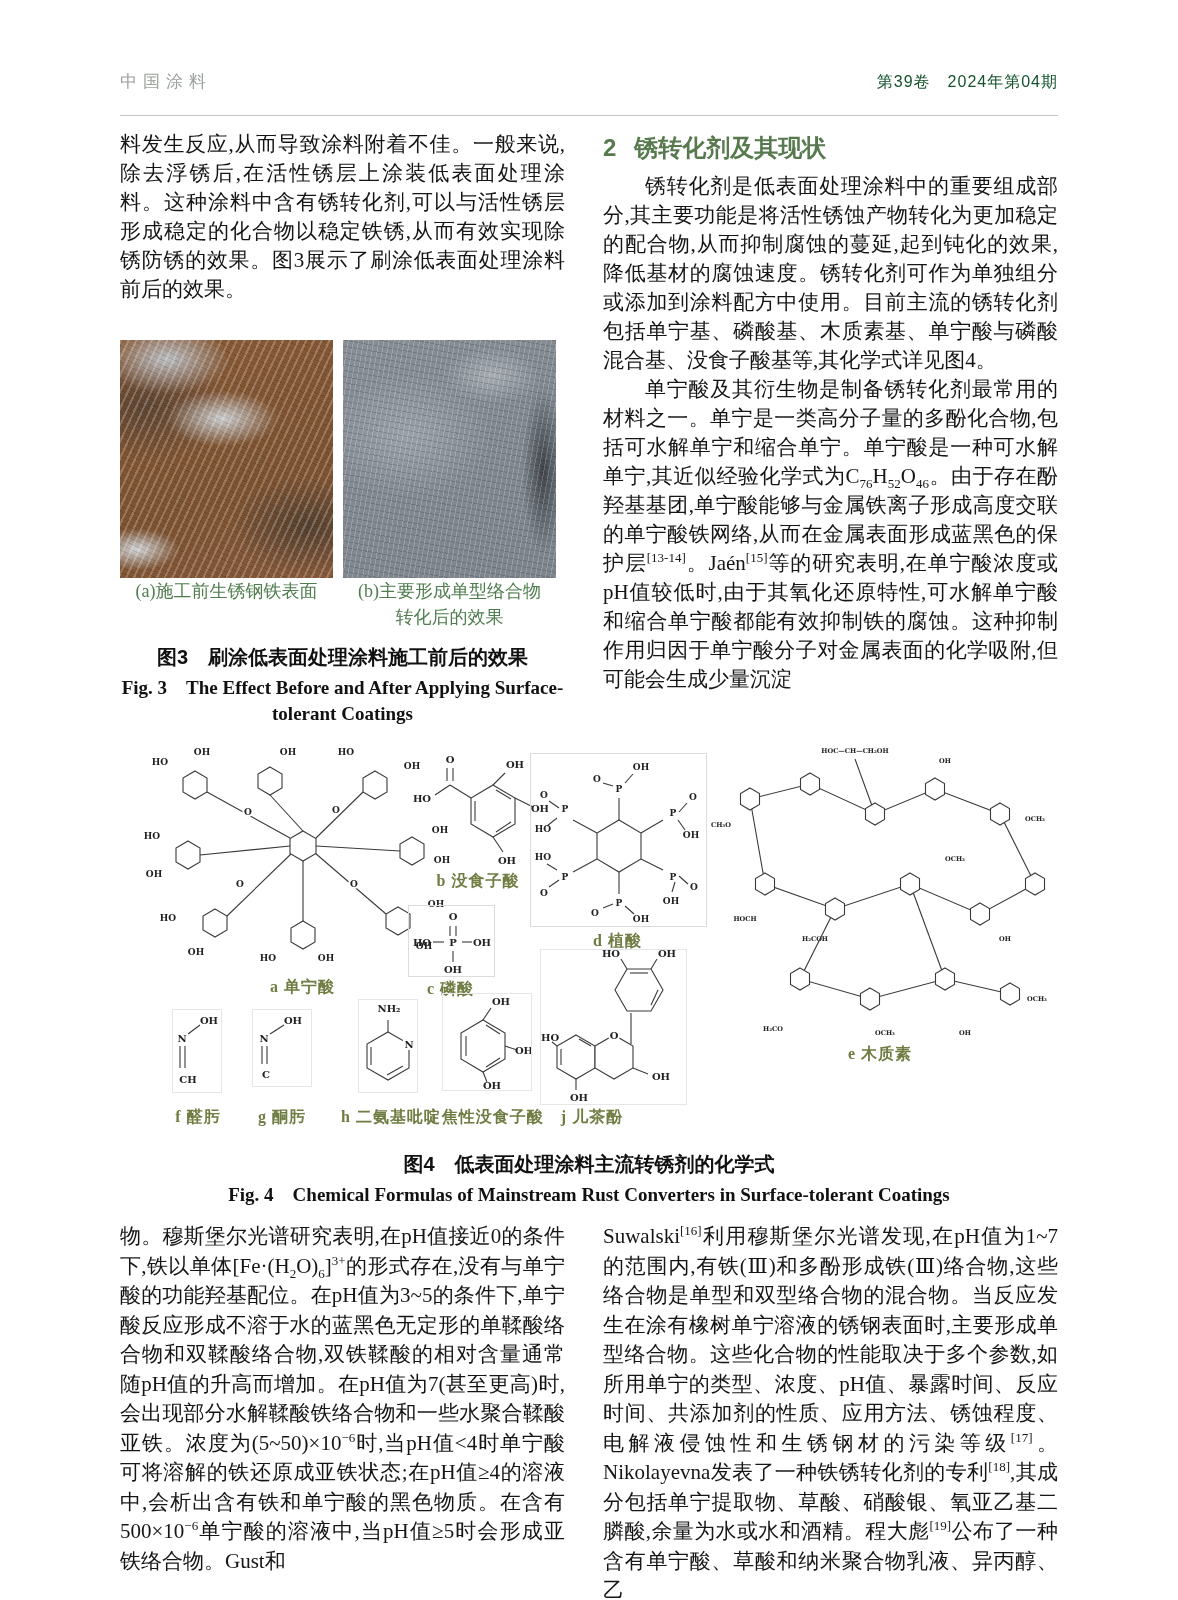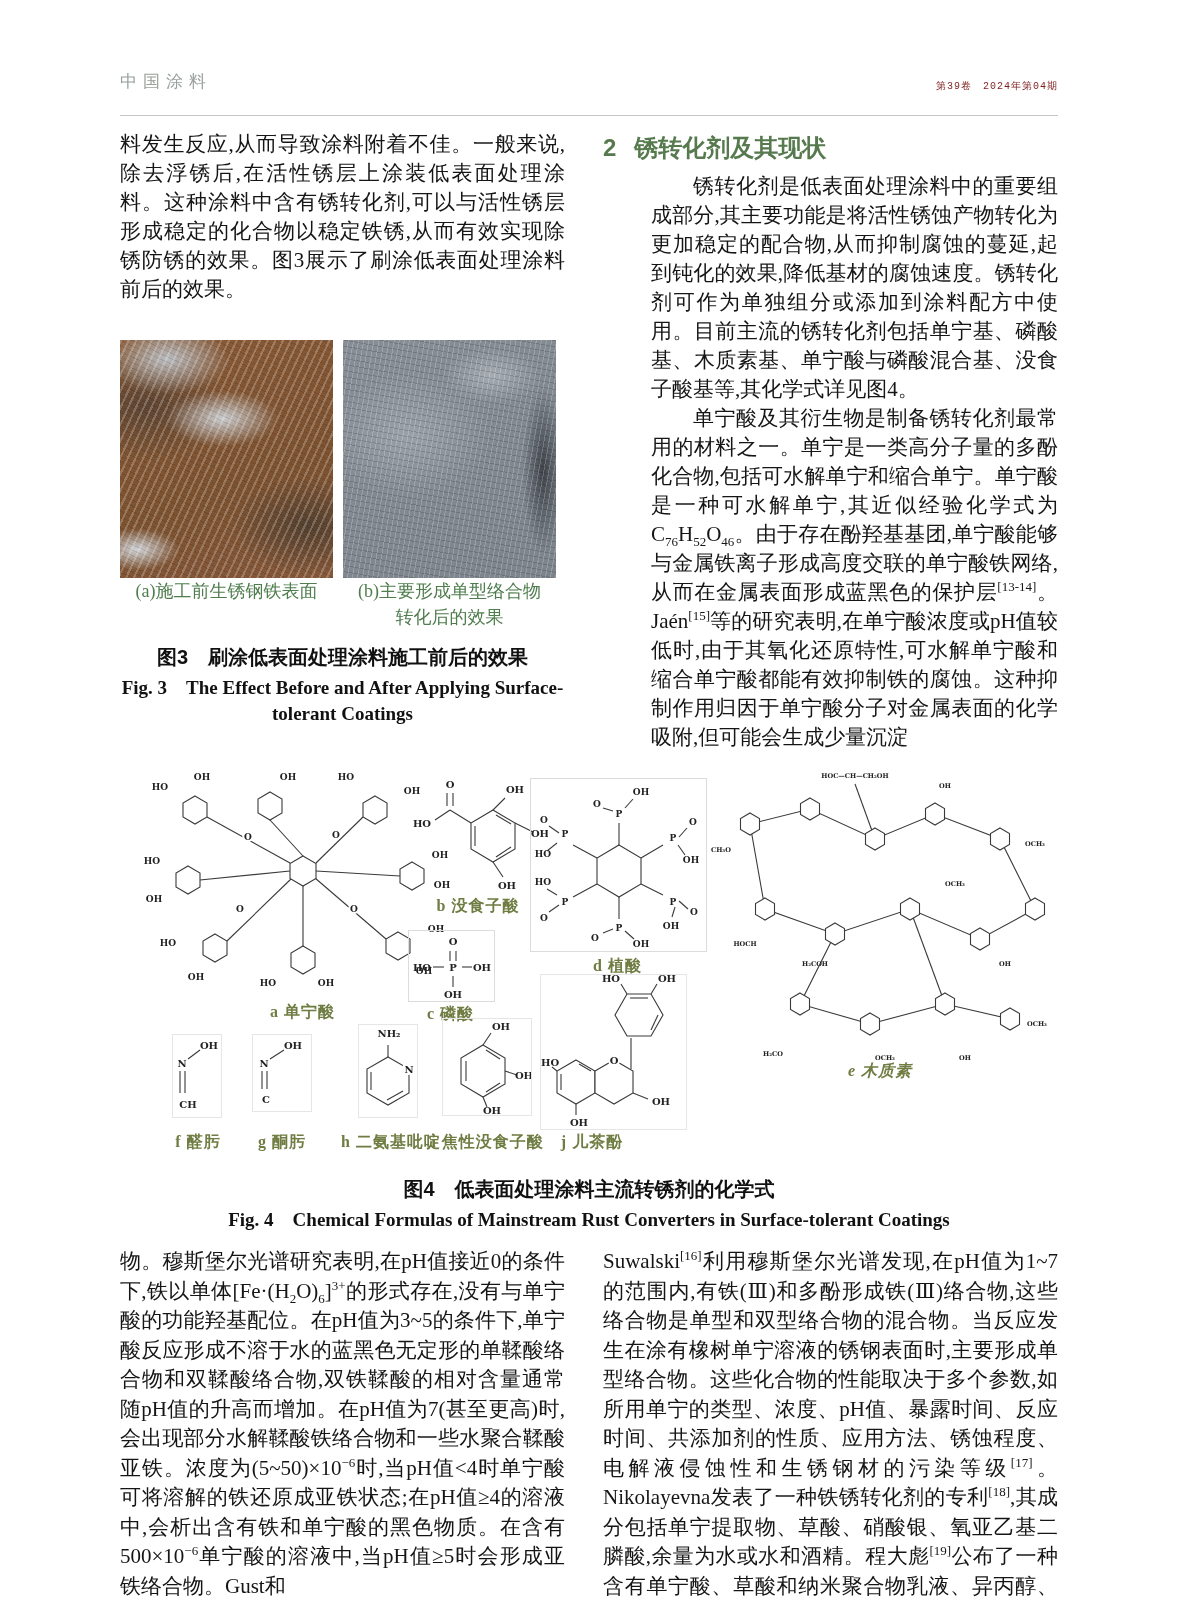--- a/index.html
+++ b/index.html
@@ -5,29 +5,29 @@
   html,body{margin:0;padding:0;background:#ffffff;}
   body{width:1178px;height:1600px;overflow:hidden;
        font-family:"Liberation Serif","DejaVu Serif",serif;color:#151515;}
   .page{width:938px;height:1600px;margin:0;padding:70px 120px 0 120px;box-sizing:content-box;}
 
   
   .hdr{display:flex;justify-content:space-between;align-items:flex-end;
        border-bottom:1px solid #c3c6c4;padding-bottom:22px;}
   .hdr .journal{font-family:"Liberation Sans","DejaVu Sans",sans-serif;
        font-size:17px;color:#9aa19c;letter-spacing:6px;}
-  .hdr .issue{font-family:Liberation Mono, monospace;
-       font-size:10px;color:#7f1d1d;letter-spacing:1px;}
+  .hdr .issue{font-family:Liberation Sans, sans-serif;
+       font-size:16px;color:#14532d;letter-spacing:1px;}
 
   
   .cols{display:flex;gap:38px;margin-top:14px;}
   .col-l{width:445px;}
   .col-r{width:455px;}
   p.body{font-size:21px;line-height:29px;text-align:justify;margin:0;}
-  p.body.indent{text-indent:2em;margin-left:48px;}
+  p.body.indent{text-indent:2em;}
   .sup{font-size:13px;vertical-align:super;line-height:0;}
   .sub{font-size:13px;vertical-align:sub;line-height:0;}
 
   
   .h2{font-family:"Liberation Sans","DejaVu Sans",sans-serif;color:#567a4e;
       font-size:24px;font-weight:bold;margin:2px 0 8px 0;}
   .h2 .no{margin-right:18px;}
   .h3{font-family:"Liberation Sans","DejaVu Sans",sans-serif;color:#567a4e;
       font-size:21px;font-weight:bold;margin:6px 0 6px 0;}
   .h3 .no{margin-right:14px;}
@@ -270,21 +270,21 @@
         <text class="atom tiny" x="40" y="182">HOCH</text>
         <text class="atom tiny" x="110" y="202">H₂COH</text>
         <text class="atom tiny outl" x="250" y="122">OCH₃</text>
         <text class="atom tiny" x="300" y="202">OH</text>
         <text class="atom tiny" x="68" y="292">H₂CO</text>
         <text class="atom tiny" x="180" y="296">OCH₃</text>
         <text class="atom tiny" x="260" y="296">OH</text>
         <text class="atom tiny" x="332" y="262">OCH₃</text>
       </svg>
     </div>
-    <div class="slabel" style="left:610px;top:299px;width:300px;font-style:italic;">e 木质素</div>
+    <div class="slabel" style="left:610px;top:307px;width:300px;">e 木质素</div>
 
     <div class="panel boxed-lt" style="left:52px;top:272px;">
       <svg width="48" height="82" viewBox="0 0 48 82">
         <line x1="15" y1="24" x2="27" y2="15"></line>
         <line x1="7" y1="36" x2="7" y2="58"></line>
           <line x1="12" y1="36" x2="12" y2="58"></line>
         <text class="atom" x="9" y="32">N</text>
         <text class="atom" x="36" y="14">OH</text>
         <text class="atom" x="15" y="73">CH</text>
       </svg>

